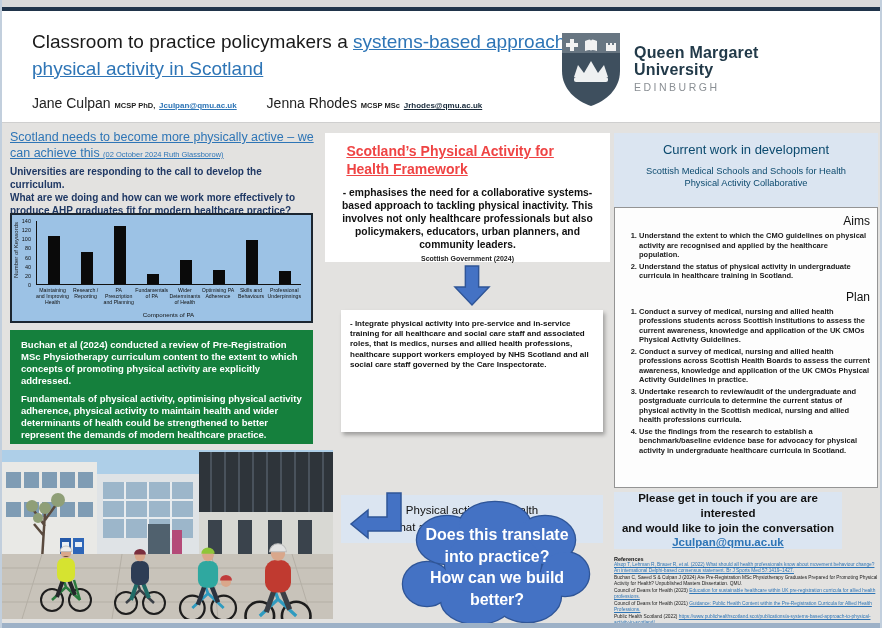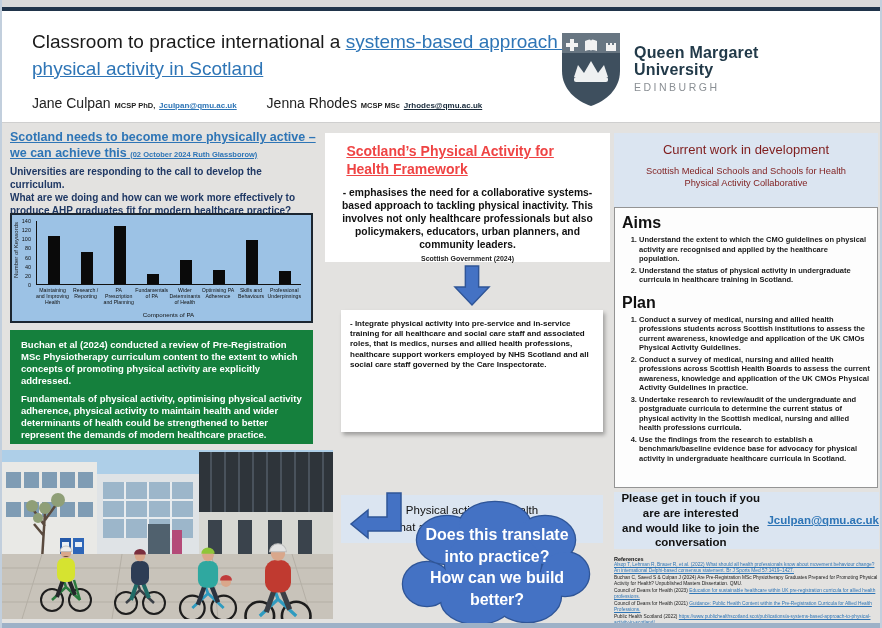--- a/index.html
+++ b/index.html
@@ -24,21 +24,21 @@
   .email-link { font-size:8px; font-weight:bold; color:#2e75b6; text-decoration:underline; }
   .email-dark { font-size:8px; font-weight:bold; color:#17293a; text-decoration:underline; }
 
   
   .logo { position:absolute; right:20px; top:16px; width:300px; height:84px; display:flex; align-items:center; }
   .logo-text { margin-left:12px; color:#223a49; }
   .logo-l1,.logo-l2 { font-size:16px; font-weight:bold; line-height:1.05; letter-spacing:.2px; }
   .logo-l3 { font-size:10.5px; color:#8a8f94; letter-spacing:2.5px; margin-top:2px; }
 
   
-  .headline { position:absolute; left:8px; top:130px; width:310px; font-size:12.5px; font-weight:bold; line-height:1.25; }
+  .headline { position:absolute; left:8px; top:130px; width:310px; font-size:12.5px; font-weight:normal; line-height:1.25; }
   .headline .hl-link { color:#2e75b6; text-decoration:underline; }
   .headline .hl-cite { font-size:7.5px; color:#2e75b6; text-decoration:underline; }
   .intro { position:absolute; left:8px; top:165px; width:306px; font-size:10px; font-weight:bold; color:#1f3864; line-height:1.3; }
 
   .chart-panel { position:absolute; left:8px; top:213px; width:303px; height:110px; background:#9cc2e5; border:2px solid #1c2630; }
   .ylabel { position:absolute; left:-26px; top:32px; width:60px; text-align:center; font-size:6px; color:#1a1a1a; transform:rotate(-90deg); }
   .yticks { position:absolute; left:0; top:6px; width:22px; height:64px; }
   .ytick  { position:absolute; right:3px; transform:translateY(50%); font-size:5.5px; color:#111; }
   .plot   { position:absolute; left:24px; right:10px; top:6px; height:64px; border-left:1px solid #111; border-bottom:1px solid #111;
             display:flex; align-items:flex-end; justify-content:space-around; }
@@ -66,48 +66,48 @@
   .a4-link { display:block; text-align:center; font-size:8px; font-weight:bold; color:#2e75b6; text-decoration:underline; margin-top:2px; }
   .a4-body { margin-top:4px; padding:0 9px; font-size:8px; font-weight:600; color:#111; line-height:1.28; }
 
   .teaching { position:absolute; left:339px; top:452px; width:262px; height:48px; background:#dbe5f1; display:flex; align-items:center; justify-content:center;
               text-align:center; font-size:11.5px; font-weight:normal; color:#111; line-height:1.5;margin-top:43px; }
   .elbow-arrow { position:absolute; left:347px; top:492px; }
   .cloud { position:absolute; left:393px; top:498px; width:196px; height:130px; }
   .cloud-text { position:absolute; left:18px; right:10px; top:26px; text-align:center; color:#fff; font-size:16px; font-weight:bold; line-height:1.35; }
 
   
-  .dev-header { position:absolute; left:612px; top:133px; width:264px; height:74px; background:#dbe5f1; color:#7f1d1d; }
+  .dev-header { position:absolute; left:612px; top:133px; width:264px; height:74px; background:#dbe5f1; color:#0c4a6e; }
   .dev-title { text-align:center; font-size:13px; margin-top:9px; }
   .dev-sub { text-align:center; font-size:9.3px; margin-top:8px; line-height:1.3; }
 
   .aims-panel { position:absolute; left:612px; top:207px; width:264px; height:281px; background:#fdfdfd; border:1px solid #949494; padding:3px 7px; }
-  .sec-heading { text-align:left; font-size:16px; color:#111; margin-top:3px;font-weight:bold; }
+  .sec-heading { text-align:right; font-size:12px; color:#111; margin-top:3px; }
   .num-list { margin:3px 0 0 0; padding-left:17px; font-size:7.5px; font-weight:700; color:#1a1a1a; line-height:1.27; }
   .num-list li { margin-bottom:2px; }
   .plan-heading { margin-top:9px; }
 
-  .contact { position:absolute; left:612px; top:492px; width:265px; height:57px; background:#dbe5f1; display:flex; 
+  .contact { position:absolute; left:612px; top:492px; width:228px; height:57px; background:#dbe5f1; display:flex; flex-direction:column;
              align-items:center; justify-content:center; text-align:center; font-size:11.5px; font-weight:bold; color:#111; line-height:1.3; }
   .contact-email { color:#2e75b6; text-decoration:underline; }
 
   .refs { position:absolute; left:612px; top:556px; width:266px; }
   .refs-heading { font-size:5.5px; font-weight:bold; color:#111; }
   .ref-line { font-size:4.8px; color:#222; line-height:1.35; }
   .ref-link { color:#2e75b6; text-decoration:underline; }
 </style>
 </head>
 <body>
 
 <div class="poster">
   <div class="strip-gray"></div>
   <div class="strip-navy"></div>
 
   <div class="header">
-    <div class="title"><span>Classroom to practice international a </span><span class="linked">systems-based approach to physical activity in Scotland</span></div>
+    <div class="title"><span>Classroom to practice policymakers a </span><span class="linked">systems-based approach to physical activity in Scotland</span></div>
     <div class="authors">
       <span class="author"><span>Jane Culpan</span> <span class="creds">MCSP PhD,</span> <span class="email-link">Jculpan@qmu.ac.uk</span></span>
       <span class="author"><span>Jenna Rhodes</span> <span class="creds">MCSP MSc</span> <span class="email-dark">Jrhodes@qmu.ac.uk</span></span>
     </div>
     <div class="logo">
       <svg width="62" height="76" viewBox="0 0 62 76">
         <path d="M2,2 H60 V40 C60,58 46,70 31,75 C16,70 2,58 2,40 Z" fill="#3e4f5e"></path>
         <path d="M2,2 H60 V22 H2 Z" fill="#8a97a1" opacity="0.55"></path>
 
         <path d="M10,8 h4 v4 h4 v4 h-4 v4 h-4 v-4 h-4 v-4 h4 z" fill="#f2f2f2"></path>

